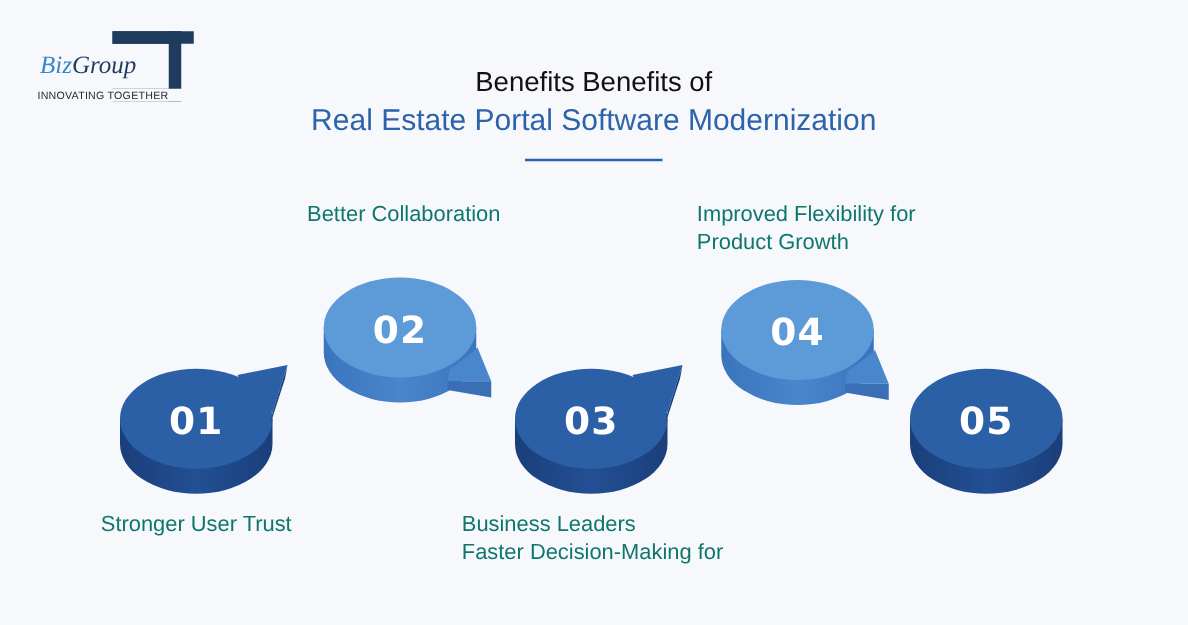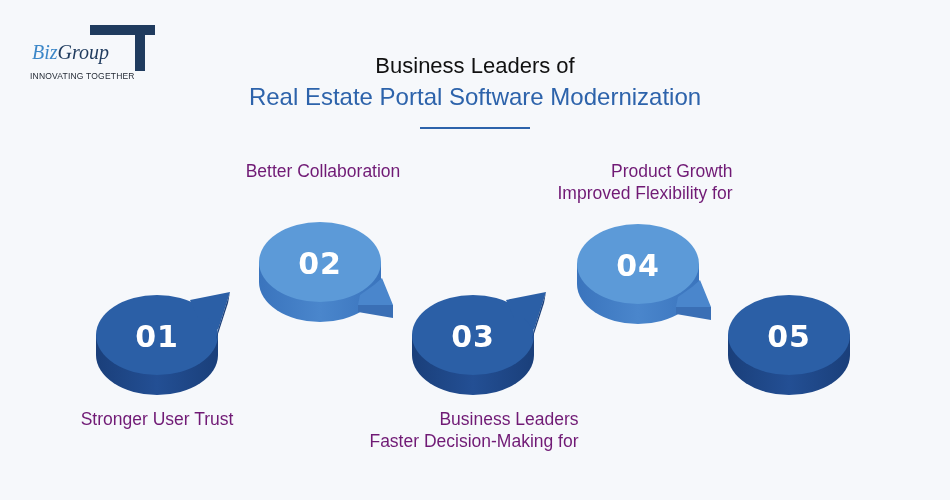--- a/index.html
+++ b/index.html
@@ -7,35 +7,35 @@
   .logo{position:absolute;left:0;top:0;width:170px;height:95px;}
   .logo-frame{position:absolute;left:90px;top:25px;width:45px;height:36px;border:10px solid #1f3b5e;border-left:none;border-bottom-width:10px;}
   .logo-frame-top{position:absolute;left:90px;top:25px;width:65px;height:10px;background:#1f3b5e;}
   .logo-wordmark{position:absolute;left:32px;top:37px;font-family:Liberation Serif, serif;font-style:italic;font-size:20px;line-height:30px;color:#1f3b5e;background:#f6f8fb;padding-right:4px;white-space:nowrap;}
   .logo-biz{color:#3c87c8;}
   .logo-tag{position:absolute;left:30px;top:71px;font-size:8.5px;letter-spacing:0.2px;color:#1e2530;background:#f6f8fb;padding-right:20px;white-space:nowrap;}
   .title{position:absolute;left:0;right:0;text-align:center;}
   .title-l1{top:53px;font-size:22px;color:#111;}
   .title-l2{top:83px;font-size:24px;font-weight:normal;color:#2d63ab;}
   .divider{position:absolute;left:420px;top:127px;width:110px;height:2px;background:#2d63ab;}
-  .label{position:absolute;text-align:right;font-size:17.5px;line-height:22px;color:#701a75;white-space:nowrap;transform:translateX(-50%);}
+  .label{position:absolute;text-align:left;font-size:17.5px;line-height:22px;color:#0f766e;white-space:nowrap;transform:translateX(-50%);}
   svg.discs{position:absolute;left:0;top:0;}
   .num{font-family:"DejaVu Sans",sans-serif;font-size:30px;font-weight:bold;fill:#ffffff;letter-spacing:1px;}
 </style>
 </head>
 <body>
 
 <div class="logo">
   <div class="logo-frame"></div>
   <div class="logo-frame-top"></div>
   <div class="logo-wordmark"><span class="logo-biz">Biz</span><span>Group</span></div>
   <div class="logo-tag">INNOVATING TOGETHER</div>
 </div>
 
-<div class="title title-l1">Business Leaders of</div>
+<div class="title title-l1">Benefits Benefits of</div>
 <div class="title title-l2">Real Estate Portal Software Modernization</div>
 <div class="divider"></div>
 
 <svg class="discs" width="950" height="500" viewBox="0 0 950 500">
   <defs>
     <linearGradient id="sideDark" x1="0" y1="0" x2="1" y2="0">
       <stop offset="0" stop-color="#1a3f7a"></stop>
         <stop offset="0.5" stop-color="#234f94"></stop>
         <stop offset="1" stop-color="#1a3f7a"></stop>
     </linearGradient>
@@ -97,17 +97,17 @@
   <div>Stronger User Trust</div>
 </div>
 <div class="label" style="left:323px;top:160px;">
   <div>Better Collaboration</div>
 </div>
 <div class="label" style="left:474px;top:408px;">
   <div>Business Leaders</div>
   <div>Faster Decision-Making for</div>
 </div>
 <div class="label" style="left:645px;top:160px;">
+  <div>Improved Flexibility for</div>
   <div>Product Growth</div>
-  <div>Improved Flexibility for</div>
 </div>
 <div class="label" style="left:789px;top:408px;">
 </div>
 
 </body></html>

